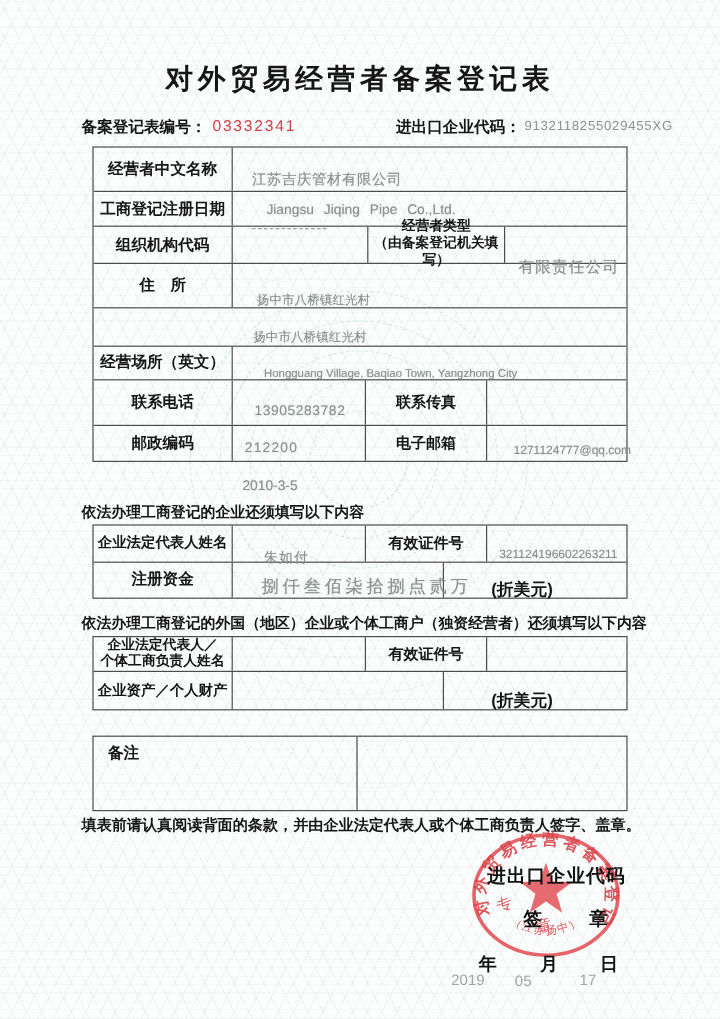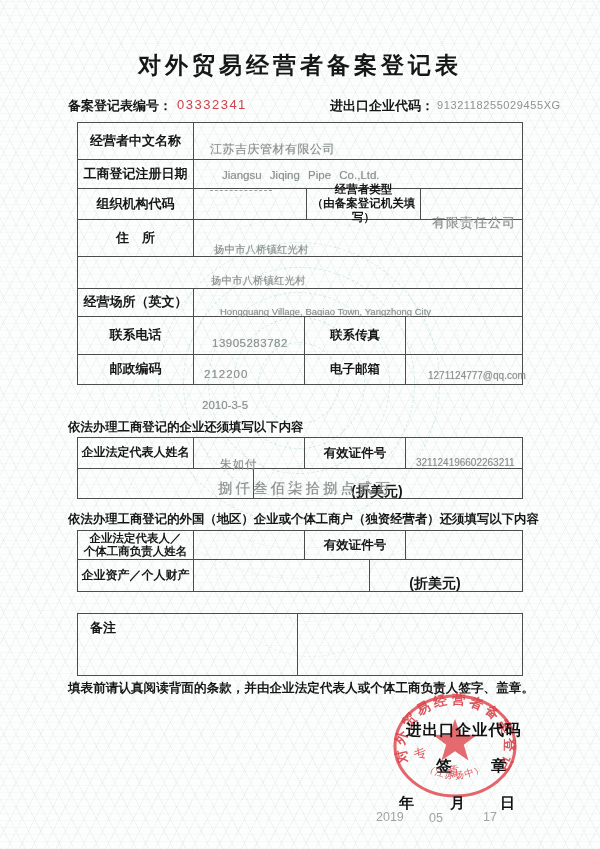--- a/index.html
+++ b/index.html
@@ -133,20 +133,23 @@
       <div class="td lbl" style="font-size:12px;">
           <span>企业法定代表人姓名</span>
         </div>
       <div class="td val" style="flex:0 0 110px;"></div>
       <div class="td mid" style="width:102px;">
           <span>有效证件号</span>
         </div>
       <div class="td val"></div>
     </div>
     <div class="tr" style="height:30px;">
+      <div class="td lbl">
+          <span>注册资金</span>
+        </div>
       <div class="td val" style="flex:0 0 176px;border-right:1px solid #4c4c4c;"></div>
       <div class="td val note">
           <span>(折美元)</span>
         </div>
     </div>
   </div>
 
   <div class="abs sec-head" style="top:511px;">依法办理工商登记的外国（地区）企业或个体工商户（独资经营者）还须填写以下内容</div>
   <div class="tbl" style="top:530px;">
     <div class="tr" style="height:28px;">

